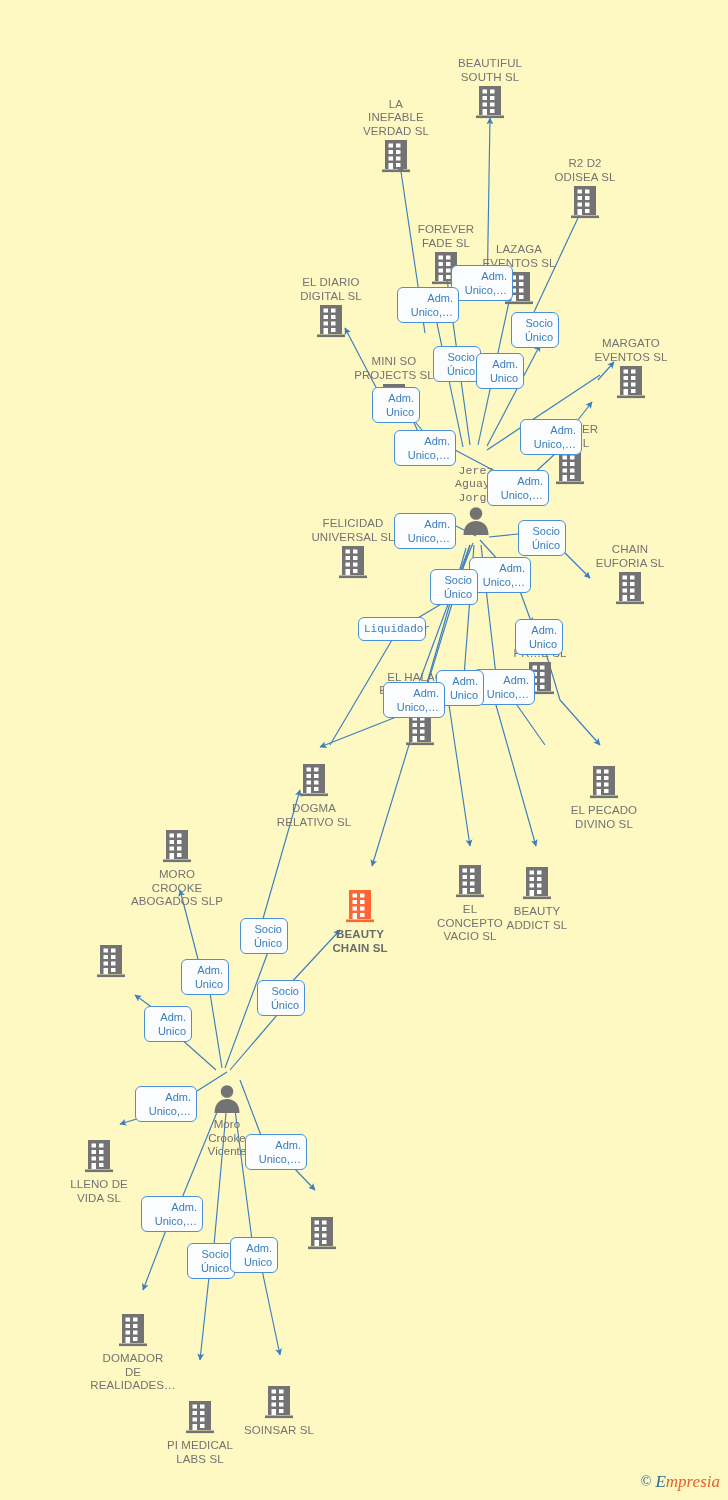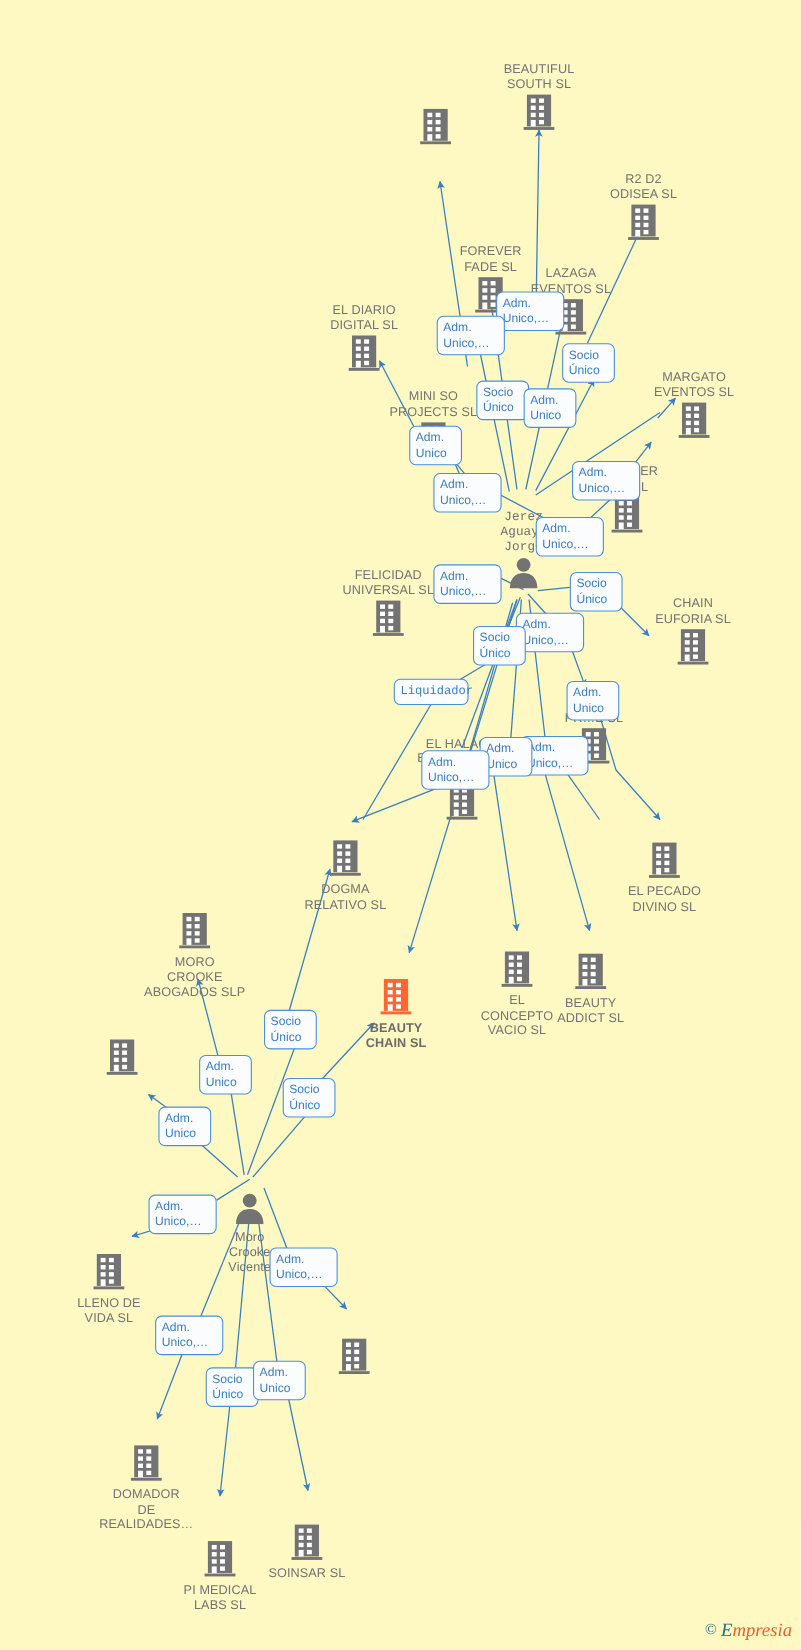--- a/index.html
+++ b/index.html
@@ -52,21 +52,21 @@
   .rel {
     position: absolute;
     transform: translate(-50%, -50%);
     box-sizing: border-box;
     border: 1px solid #4a90d9;
     border-radius: 6px;
     background: #fbfcfd;
     color: #3a7ebf;
     font-size: 11px;
     line-height: 14px;
-    text-align: left;
+    text-align: right;
     padding: 3px 5px;
     white-space: pre-line;
     box-shadow: 0 0 0 0 rgba(0,0,0,0);
   }
   .rel.wide { width: 62px; }
   .rel.narrow { width: 48px; }
   .rel.liq { width: 68px; white-space: nowrap; padding: 4px 5px; }
 
   
   #logo {
@@ -165,20 +165,23 @@
             <rect x="7.5" y="11" width="4.5" height="4" fill="#fff"></rect>
             <rect x="15" y="11" width="4.5" height="4" fill="#fff"></rect>
             <rect x="7.5" y="17.5" width="4.5" height="4" fill="#fff"></rect>
             <rect x="15" y="17.5" width="4.5" height="4" fill="#fff"></rect>
             <rect x="7.5" y="24" width="4.5" height="6" fill="#fff"></rect>
             <rect x="15" y="24" width="4.5" height="4" fill="#fff"></rect>
             <rect x="1" y="30.5" width="28" height="2.6" fill="#737373"></rect>
           </svg></span>
       </div>
       <div class="node company label-above" style="left: 396px; top: 97.5px;">
+        <span class="nlabel">LA
+INEFABLE
+VERDAD  SL</span>
         <span class="icon"><svg width="30" height="34" viewBox="0 0 30 34">
             <rect x="4" y="1" width="22" height="29" fill="#737373"></rect>
             <rect x="7.5" y="4.5" width="4.5" height="4" fill="#fff"></rect>
             <rect x="15" y="4.5" width="4.5" height="4" fill="#fff"></rect>
             <rect x="7.5" y="11" width="4.5" height="4" fill="#fff"></rect>
             <rect x="15" y="11" width="4.5" height="4" fill="#fff"></rect>
             <rect x="7.5" y="17.5" width="4.5" height="4" fill="#fff"></rect>
             <rect x="15" y="17.5" width="4.5" height="4" fill="#fff"></rect>
             <rect x="7.5" y="24" width="4.5" height="6" fill="#fff"></rect>
             <rect x="15" y="24" width="4.5" height="4" fill="#fff"></rect>

